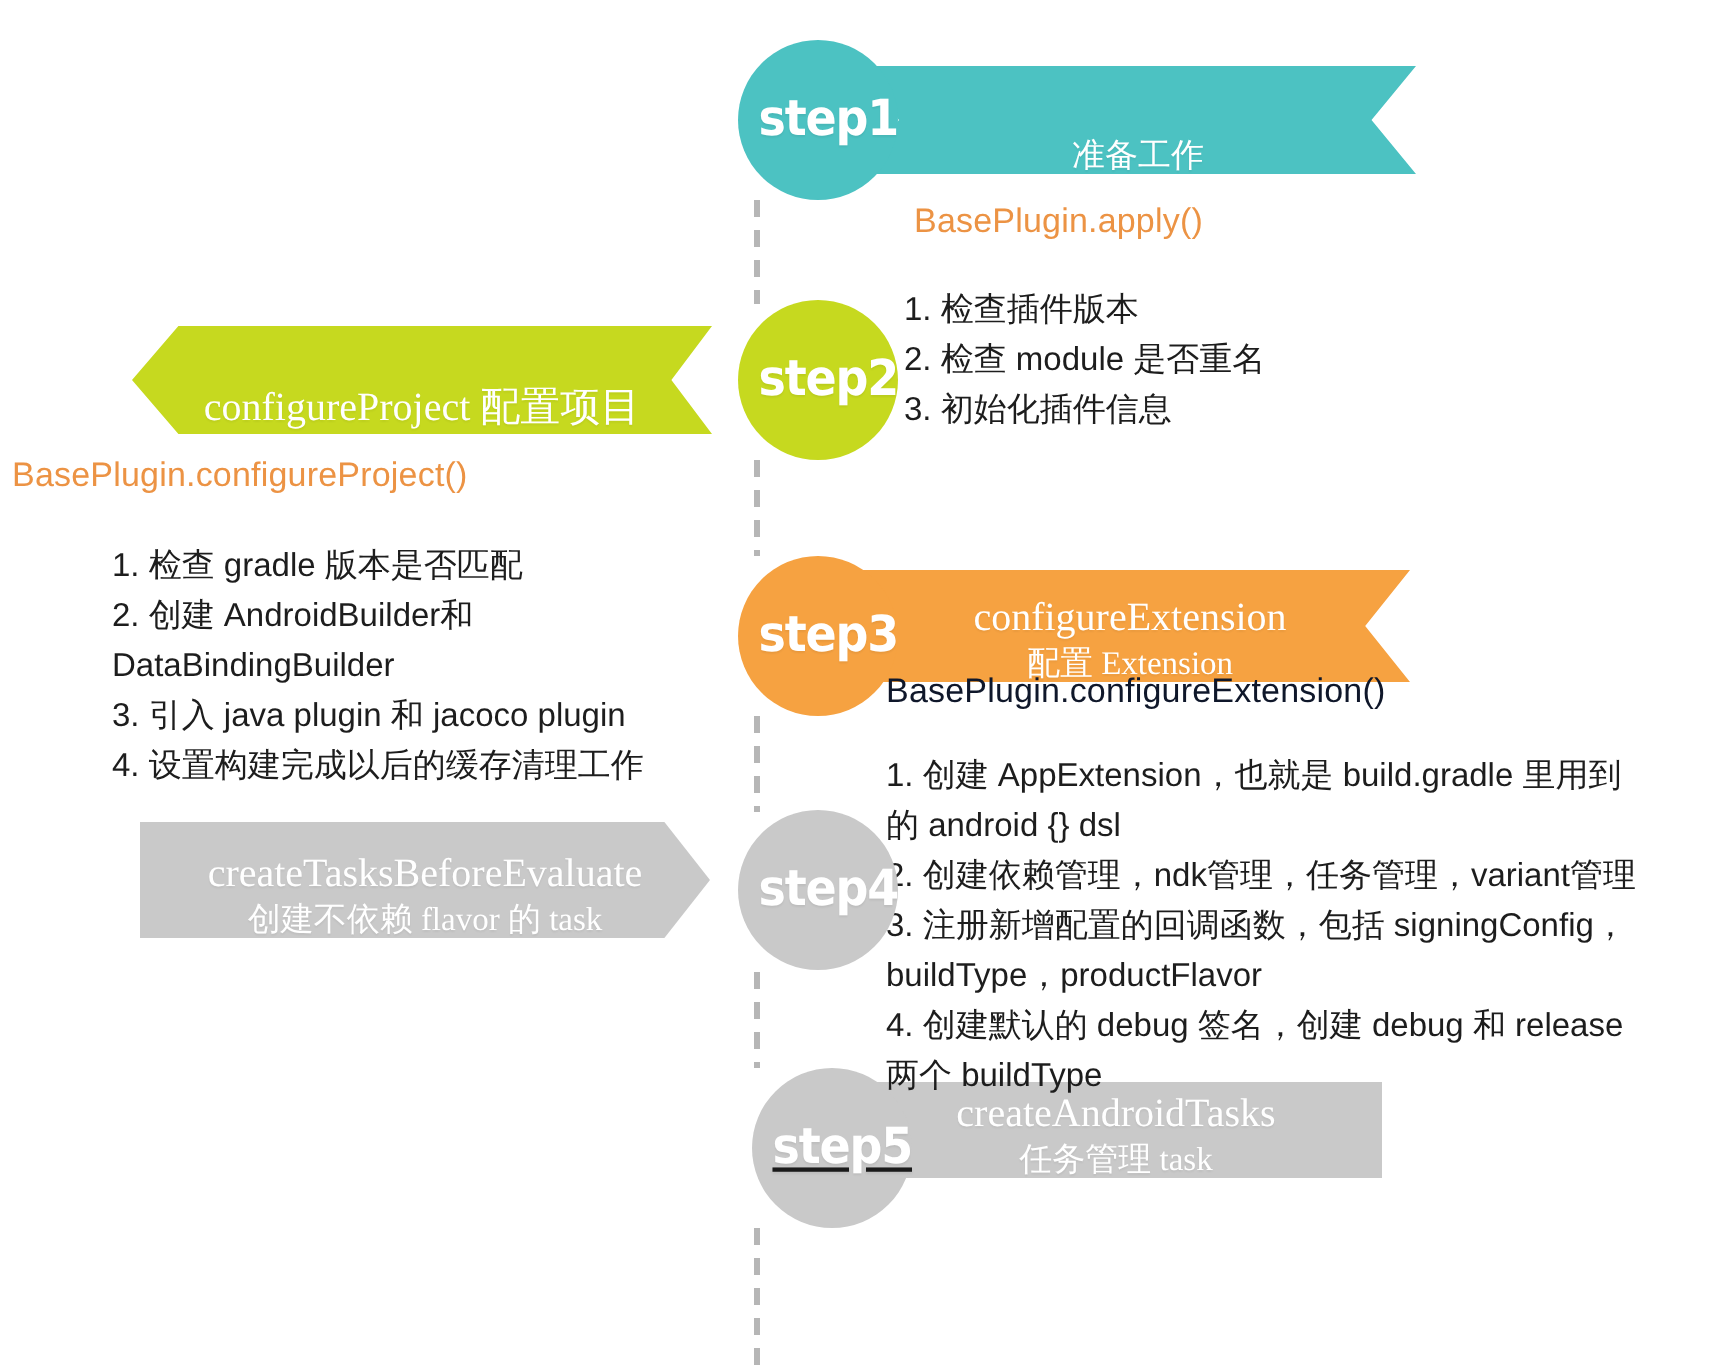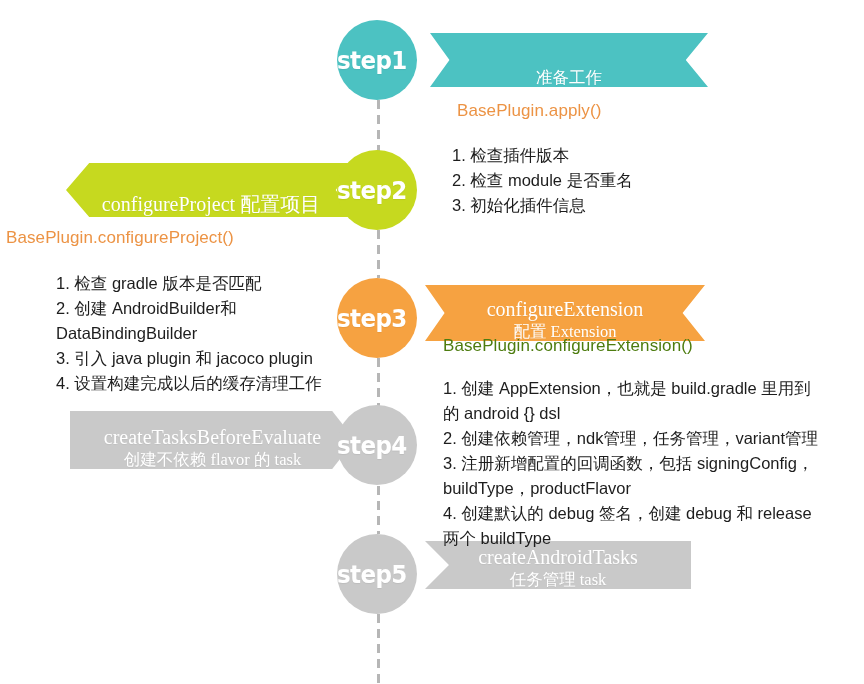--- a/index.html
+++ b/index.html
@@ -24,22 +24,23 @@
     background-image: linear-gradient(#b6b6b6 58%, rgba(255,255,255,0) 0%);
     background-size: 3px 15px;
     background-repeat: repeat-y;
   }
 
   
   .circle {
     position: absolute;
     width: 80px; height: 80px;
     border-radius: 50%;
-    display: flex; align-items: center; justify-content: flex-start;
+    display: flex; align-items: center; justify-content: flex-end;
     z-index: 5;
+    margin-left: 32px;
   }
   .circle .lbl {
     color: #ffffff;
     font-weight: 700;
     font-size: 23px;
     letter-spacing: -0.6px;
     font-family: "DejaVu Sans", "Liberation Sans", sans-serif;
     text-shadow: 0 1px 1px rgba(0,0,0,0.06);
     transform: scaleY(1.08);
   }
@@ -142,21 +143,21 @@
 
   <div class="ribbon shape-right-point" style="left:425px; top:285px; width:280px; height:56px; background:#F6A241;">
     <div class="rtext">configureExtension</div>
     <div class="rtext cn">配置 Extension</div>
   </div>
 
   <div class="circle" style="left:337px; top:278px; background:#F6A241;">
     <span class="lbl">step3</span>
   </div>
 
-  <div class="codelabel" style="left:443px; top:336px; color:#4d7c0f;">BasePlugin.configureExtension()</div>
+  <div class="codelabel" style="left:443px; top:336px; color:#0f172a;">BasePlugin.configureExtension()</div>
 
   <div class="details" style="left:443px; top:376px; width:415px;">1. 创建 AppExtension，也就是 build.gradle 里用到
 的 android {} dsl
 2. 创建依赖管理，ndk管理，任务管理，variant管理
 3. 注册新增配置的回调函数，包括 signingConfig，
 buildType，productFlavor
 4. 创建默认的 debug 签名，创建 debug 和 release
 两个 buildType</div>
 
   <div class="ribbon shape-right-tip" style="left:70px; top:411px; width:285px; height:58px; background:#C9C9C9;">
@@ -166,17 +167,17 @@
 
   <div class="circle" style="left:337px; top:405px; background:#C9C9C9;">
     <span class="lbl">step4</span>
   </div>
 
   <div class="ribbon shape-left-notch" style="left:425px; top:541px; width:266px; height:48px; background:#C9C9C9;">
     <div class="rtext">createAndroidTasks</div>
     <div class="rtext cn">任务管理 task</div>
   </div>
 
-  <div class="circle" style="left:337px; top:534px; background:#C9C9C9;">
+  <div class="circle" style="left:344px; top:534px; background:#C9C9C9;text-decoration:underline;">
     <span class="lbl">step5</span>
   </div>
 
 </div>
 
 </body></html>

